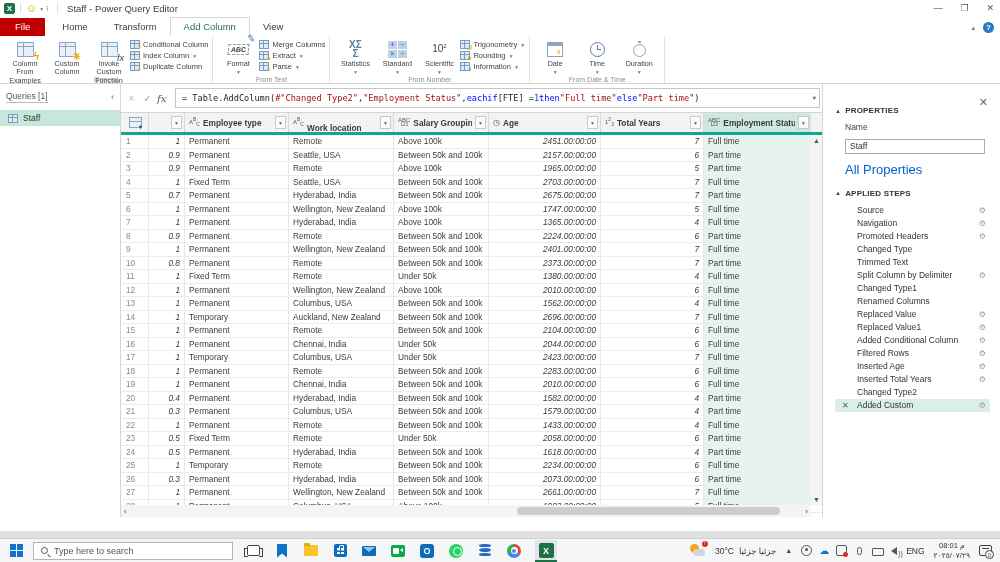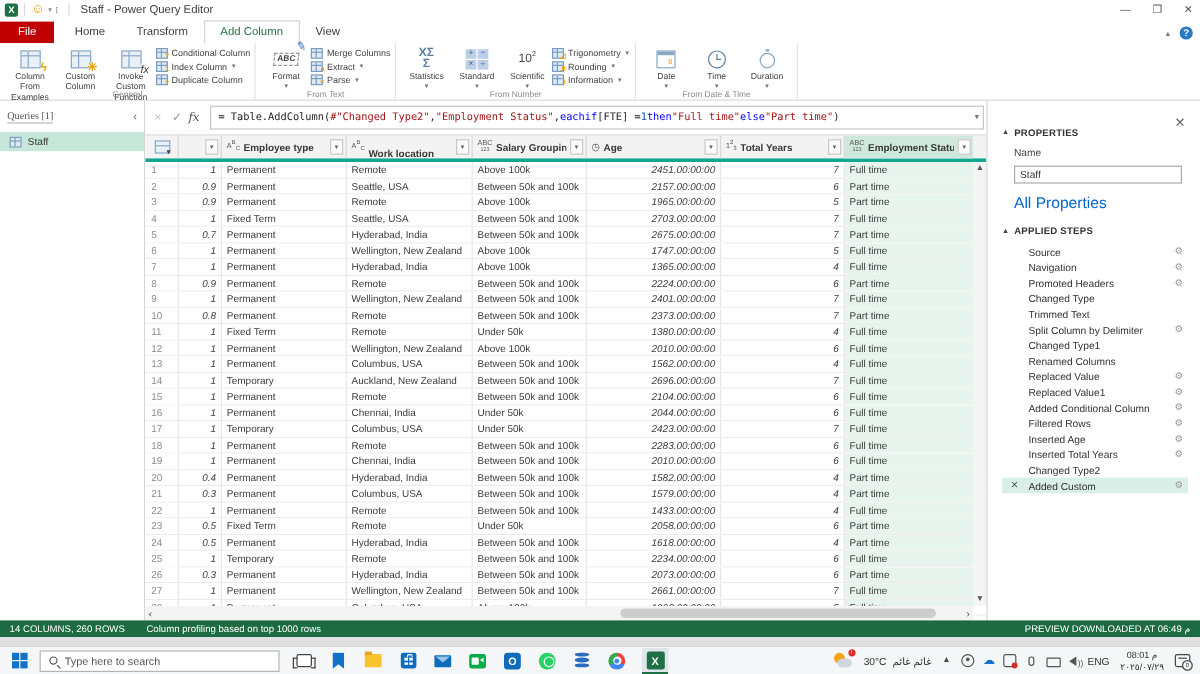--- a/index.html
+++ b/index.html
@@ -73,21 +73,21 @@
   .mini-tbl { width:10px; height:9px; border:1px solid #7a9cc0; background:#dfeaf5; position:relative; flex:none; }
   .mini-tbl:before { content:""; position:absolute; left:0; top:2px; right:0; height:1px; background:#7a9cc0; }
   .mini-tbl:after { content:""; position:absolute; left:3px; top:0; bottom:0; width:1px; background:#7a9cc0; }
   .mini-badge { position:absolute; right:-2px; bottom:-2px; font-size:6px; color:#e8a400; font-weight:bold; }
 
   
   .main { position:absolute; left:0; top:84px; width:1000px; height:433px; display:flex; }
   .queries-panel { width:121px; border-right:1px solid #d5d5d5; background:#fff; }
   .queries-head { height:26px; display:flex; align-items:center; justify-content:space-between;
     padding:0 6px; font-size:8.5px; color:#555; }
-  .queries-head .qh-label { border-bottom:1px solid #bbb; padding-bottom:1px;font-family:Liberation Serif, serif; }
+  .queries-head .qh-label { border-bottom:1px solid #bbb; padding-bottom:1px; }
   .collapse-arrow { color:#666; font-size:9px; }
   .query-item { height:16px; background:#c7e7da; display:flex; align-items:center; gap:5px;
     padding:0 8px; font-size:8.5px; color:#333; }
 
   .center-col { width:701px; display:flex; flex-direction:column; background:#fff; }
   .formula-row { height:28px; display:flex; align-items:center; padding:0 2px 0 4px; gap:3px; }
   .fbtn { color:#b9b9b9; font-size:10px; width:13px; text-align:center; }
   .fbtn.check { color:#9a9a9a; }
   .fx-btn { font-style:italic; font-family:"DejaVu Serif", serif; color:#555; font-size:10px; width:15px; }
   .formula-input { flex:1; height:20px; border:1px solid #c6c6c6; background:#fff; display:flex;
@@ -879,25 +879,20 @@
           </div>
           <div class="step selected">
             <span class="del">✕</span>
             <span>Added Custom</span>
             <span class="gear">⚙</span>
           </div>
         </div>
     </div>
   </div>
 
-  <div class="statusbar">
-    <span>14 COLUMNS, 260 ROWS</span>
-    <span class="sb-left2">Column profiling based on top 1000 rows</span>
-    <span class="sb-right">PREVIEW DOWNLOADED AT 06:49 م</span>
-  </div>
 
   <div class="desktop-gap"></div>
 
   <div class="taskbar">
     <div class="tb-start">
         <span></span>
         <span></span>
         <span></span>
         <span></span>
       </div>
@@ -945,21 +940,21 @@
         </div>
     </div>
     <div class="tb-tray">
       <span class="i-weather">
         <span class="sun"></span>
           <span class="cloud"></span>
           <span class="badge">!</span>
       </span>
       <span class="tb-weather-txt">
         <span>30°C</span>
-        <span>غائم غائم</span>
+        <span>جزئيا جزئيا</span>
       </span>
       <span class="tray-chevron">▲</span>
       <span class="tray-glyphs">
         <span class="tg tg-person"></span>
         <span class="tg tg-cloud">☁</span>
         <span class="tg tg-share"></span>
         <span class="tg tg-mic"></span>
         <span class="tg tg-kb"></span>
         <span class="tg tg-spk"></span>
       </span>

